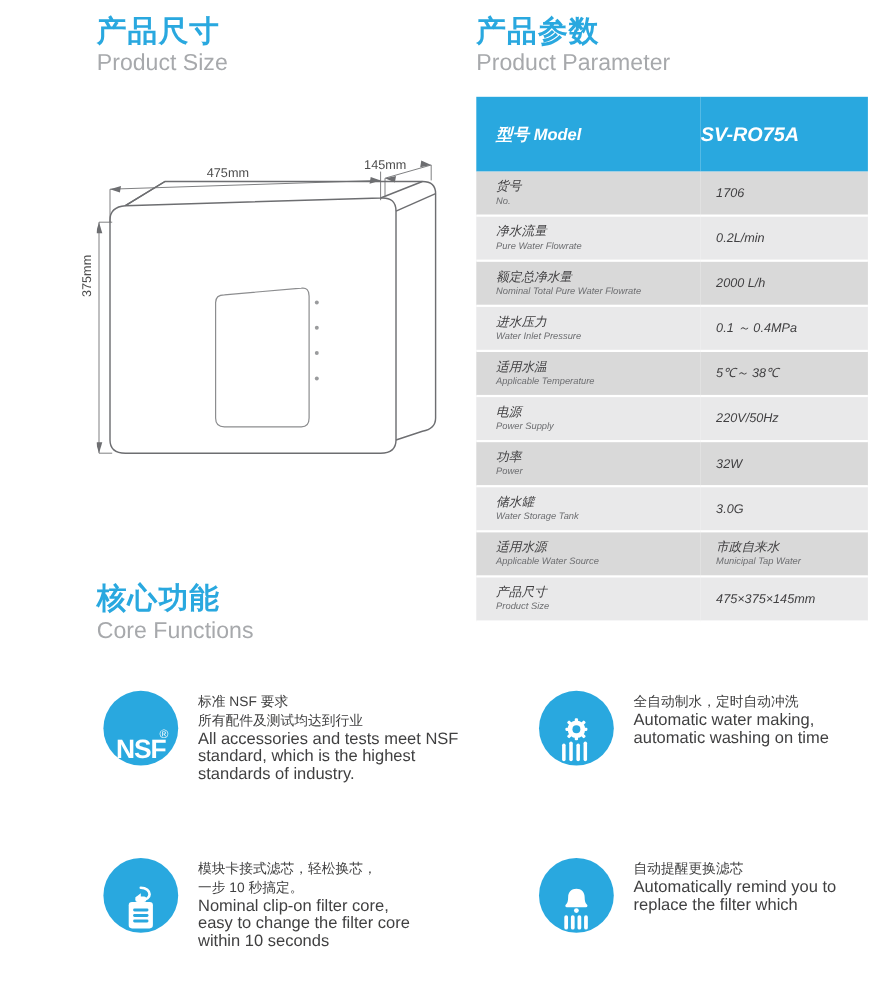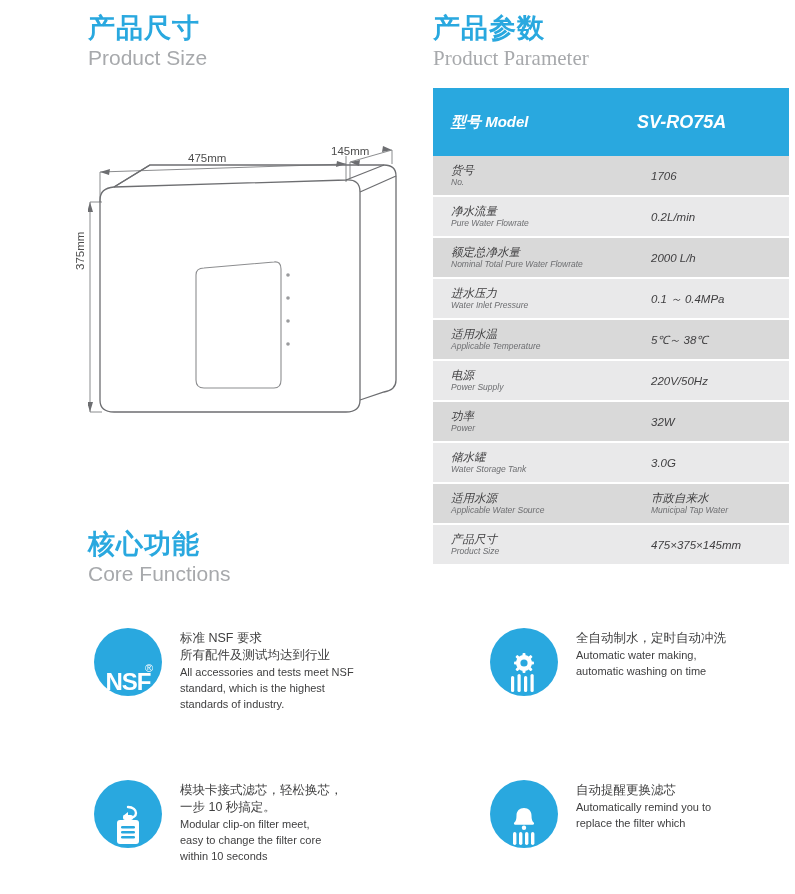--- a/index.html
+++ b/index.html
@@ -35,21 +35,21 @@
   }
   .sec-head .en {
     font-size: 21px;
     color: #a7a9ac;
     line-height: 28px;
     margin: 0;
     font-weight: normal;
   }
 
   #head-size { left: 88px; top: 12px; }
-  #head-param { left: 433px; top: 12px; font-family: Liberation Serif, serif; }
+  #head-param { left: 433px; top: 12px; }
   #head-core { left: 88px; top: 528px; }
 
   
   .drawing {
     position: absolute;
     left: 88px;
     top: 140px;
     width: 320px;
     height: 330px;
   }
@@ -157,21 +157,21 @@
     margin-left: 18px;
     padding-top: 2px;
   }
   .feat-text .cn {
     font-size: 12.5px;
     color: #404041;
     line-height: 17px;
     margin: 0;
   }
   .feat-text .en {
-    font-size: 11px;
+    font-size: 15px;
     color: #404041;
     line-height: 16px;
     margin: 0;
   }
 
   #feat-nsf   { left: 94px; top: 628px; }
   #feat-auto  { left: 490px; top: 628px; }
   #feat-mod   { left: 94px; top: 780px; }
   #feat-remind{ left: 490px; top: 780px; }
 
@@ -408,21 +408,21 @@
         <g fill="#29a8df">
           <rect x="15" y="22" width="14" height="2.6" rx="1.3"></rect>
           <rect x="15" y="27" width="14" height="2.6" rx="1.3"></rect>
           <rect x="15" y="32" width="14" height="2.6" rx="1.3"></rect>
         </g>
       </svg>
     </div>
     <div class="feat-text">
       <p class="cn">模块卡接式滤芯，轻松换芯，</p>
       <p class="cn">一步 10 秒搞定。</p>
-      <p class="en">Modular clip-on filter meet,</p>
+      <p class="en">Nominal clip-on filter core,</p>
       <p class="en">easy to change the filter core</p>
       <p class="en">within 10 seconds</p>
     </div>
   </div>
 
   <div class="feature" id="feat-remind">
     <div class="circle">
       <svg width="44" height="44" viewBox="0 0 44 44">
         <g fill="#ffffff">
           <path d="M22 4 c-4.5 0 -7.5 3.2 -7.5 7.4 c0 4 -0.7 5.6 -2.2 7.2 c-0.8 0.9 -0.3 2.2 1 2.2 h17.4 c1.3 0 1.8 -1.3 1 -2.2 c-1.5 -1.6 -2.2 -3.2 -2.2 -7.2 C29.5 7.2 26.5 4 22 4 z"></path>

